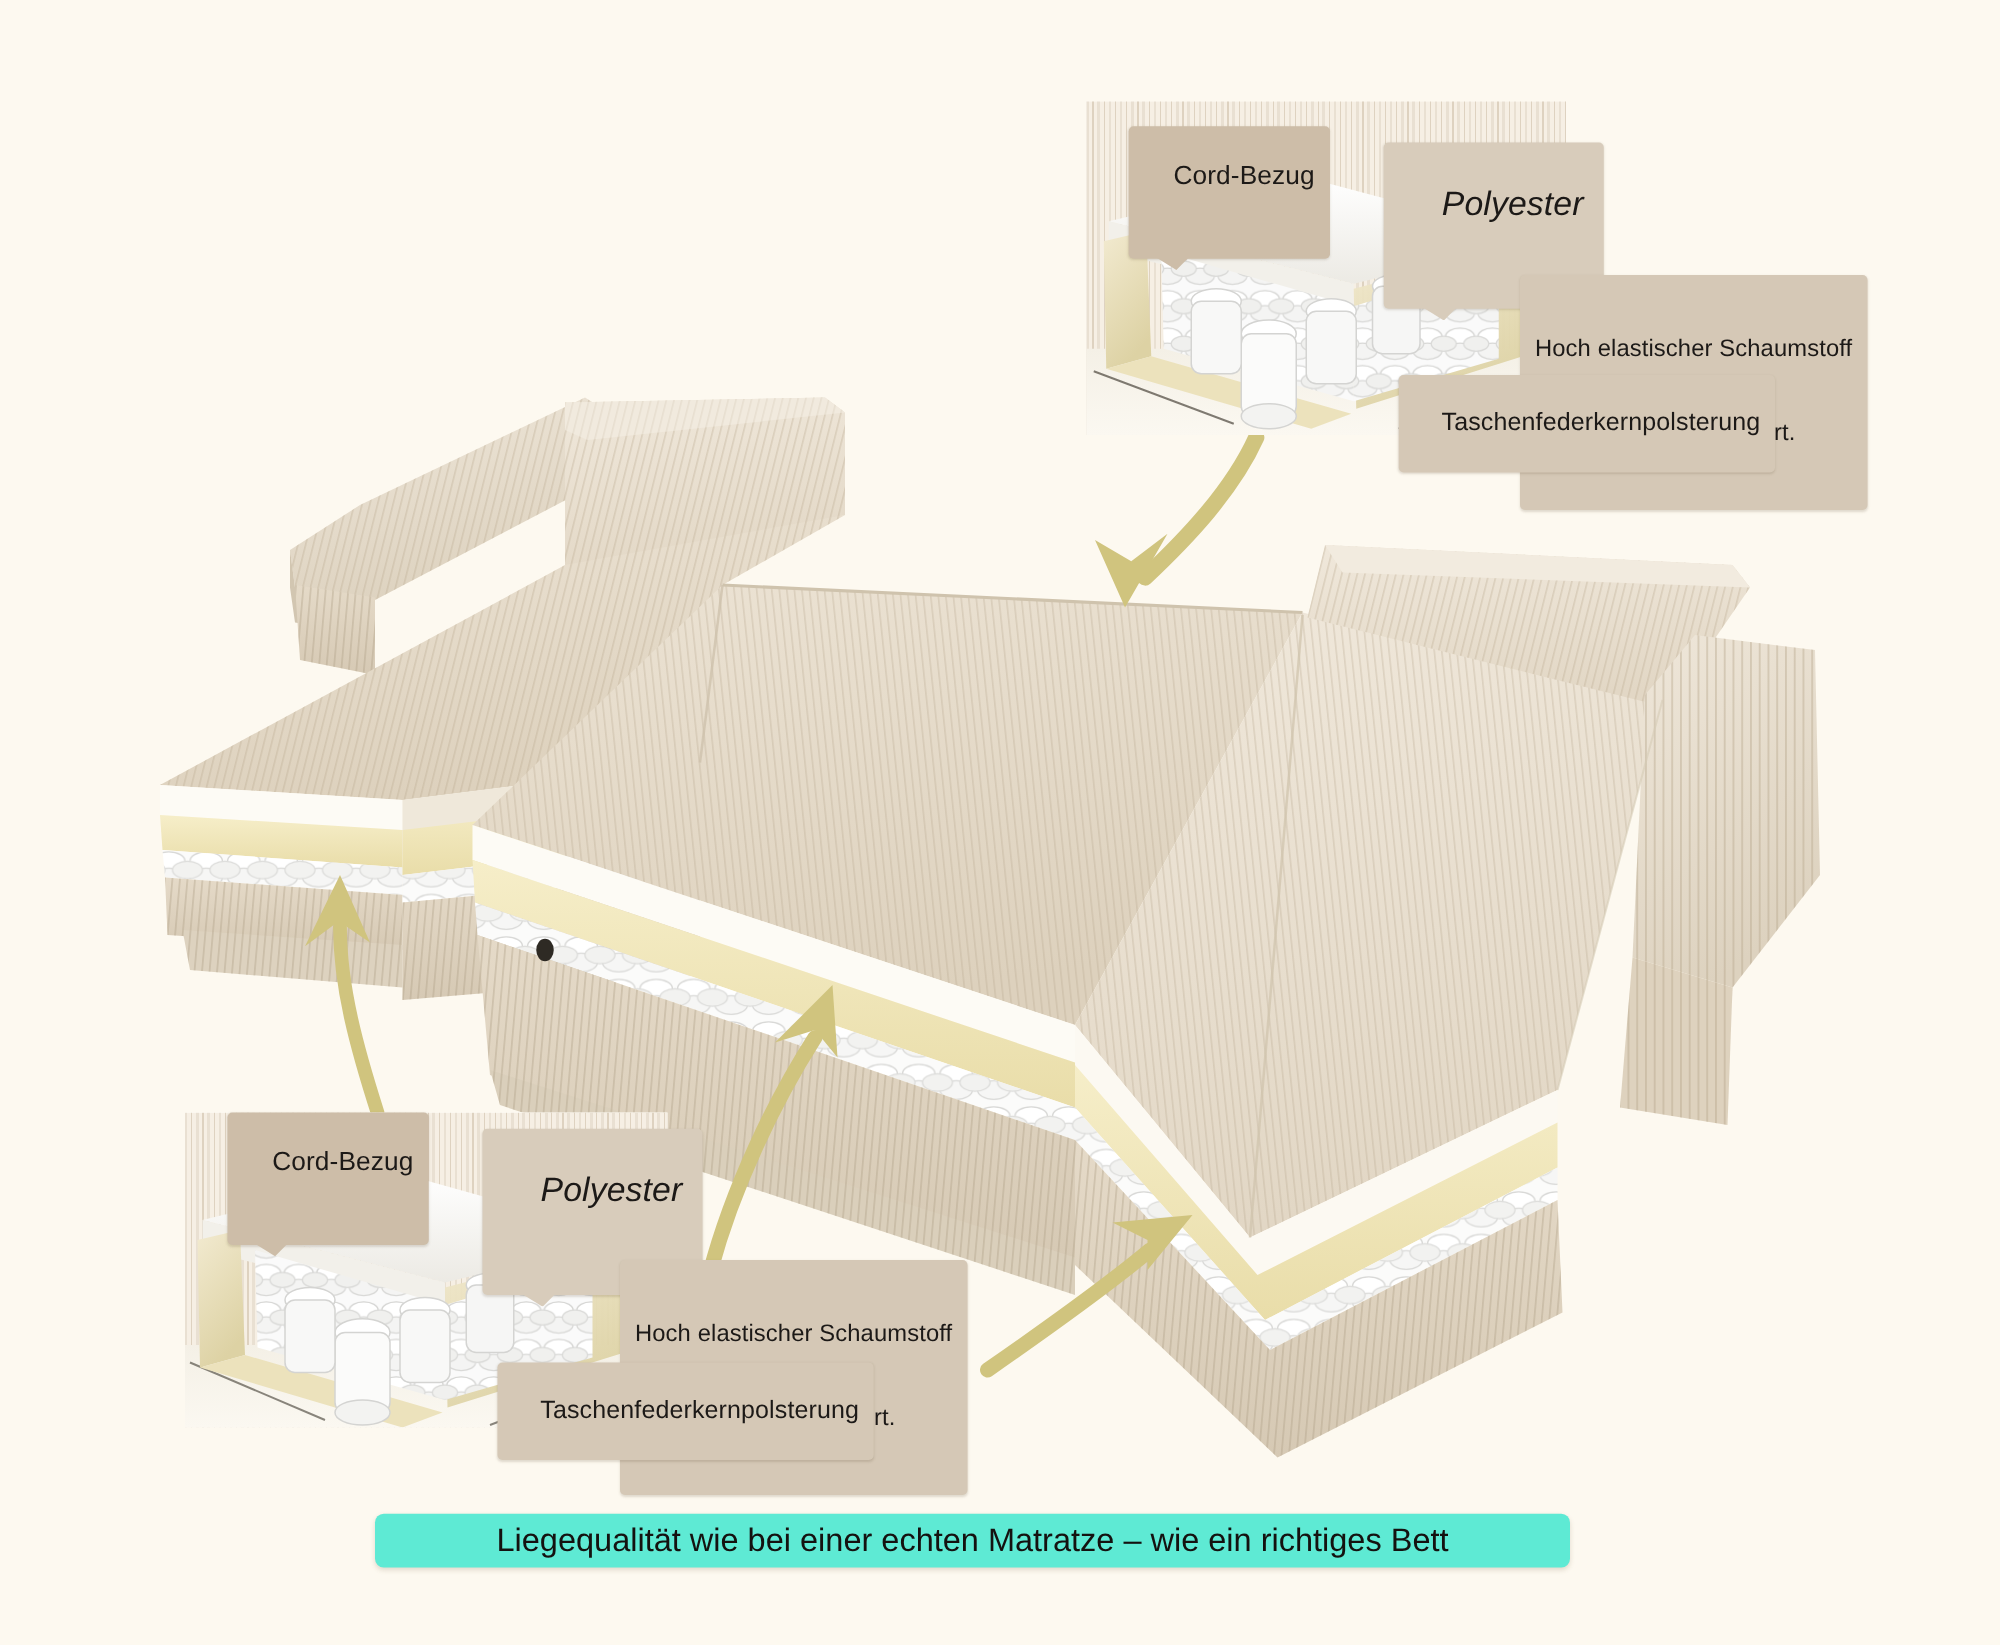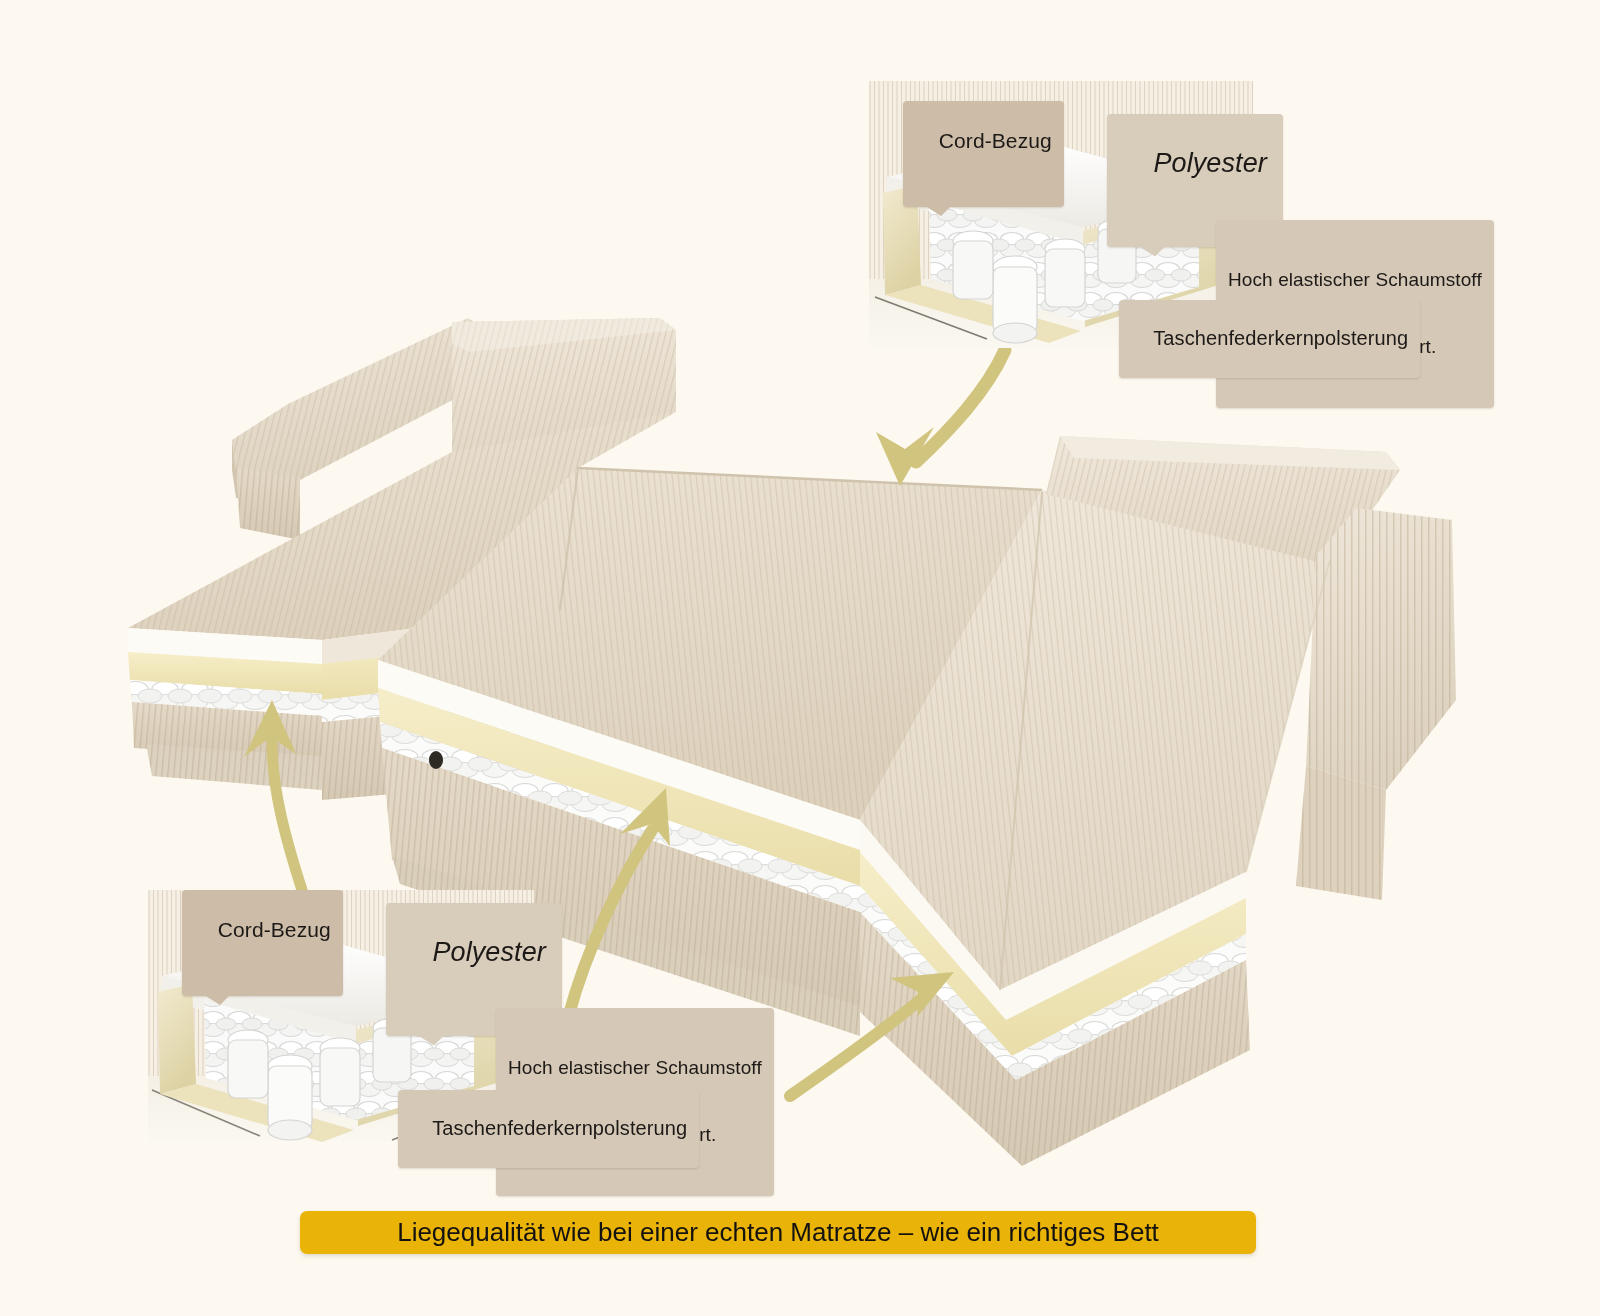--- a/index.html
+++ b/index.html
@@ -51,21 +51,21 @@
         #f6efe4 6px,#f6efe4 9px);
   }
   .floor{
     position:absolute;left:0;right:0;bottom:0;height:26%;
     background:linear-gradient(180deg,#f4f0e6,#fbf8f1);
   }
 
   
   #caption{
     position:absolute;
-    background:#eab308;
+    background:#5eead4;
     border-radius:7px;
     color:#141210;
     display:flex;align-items:center;justify-content:center;
     box-shadow:0 2px 4px rgba(110,88,60,.2);
   }
 </style>
 </head>
 <body>
 
 <div id="stage">

